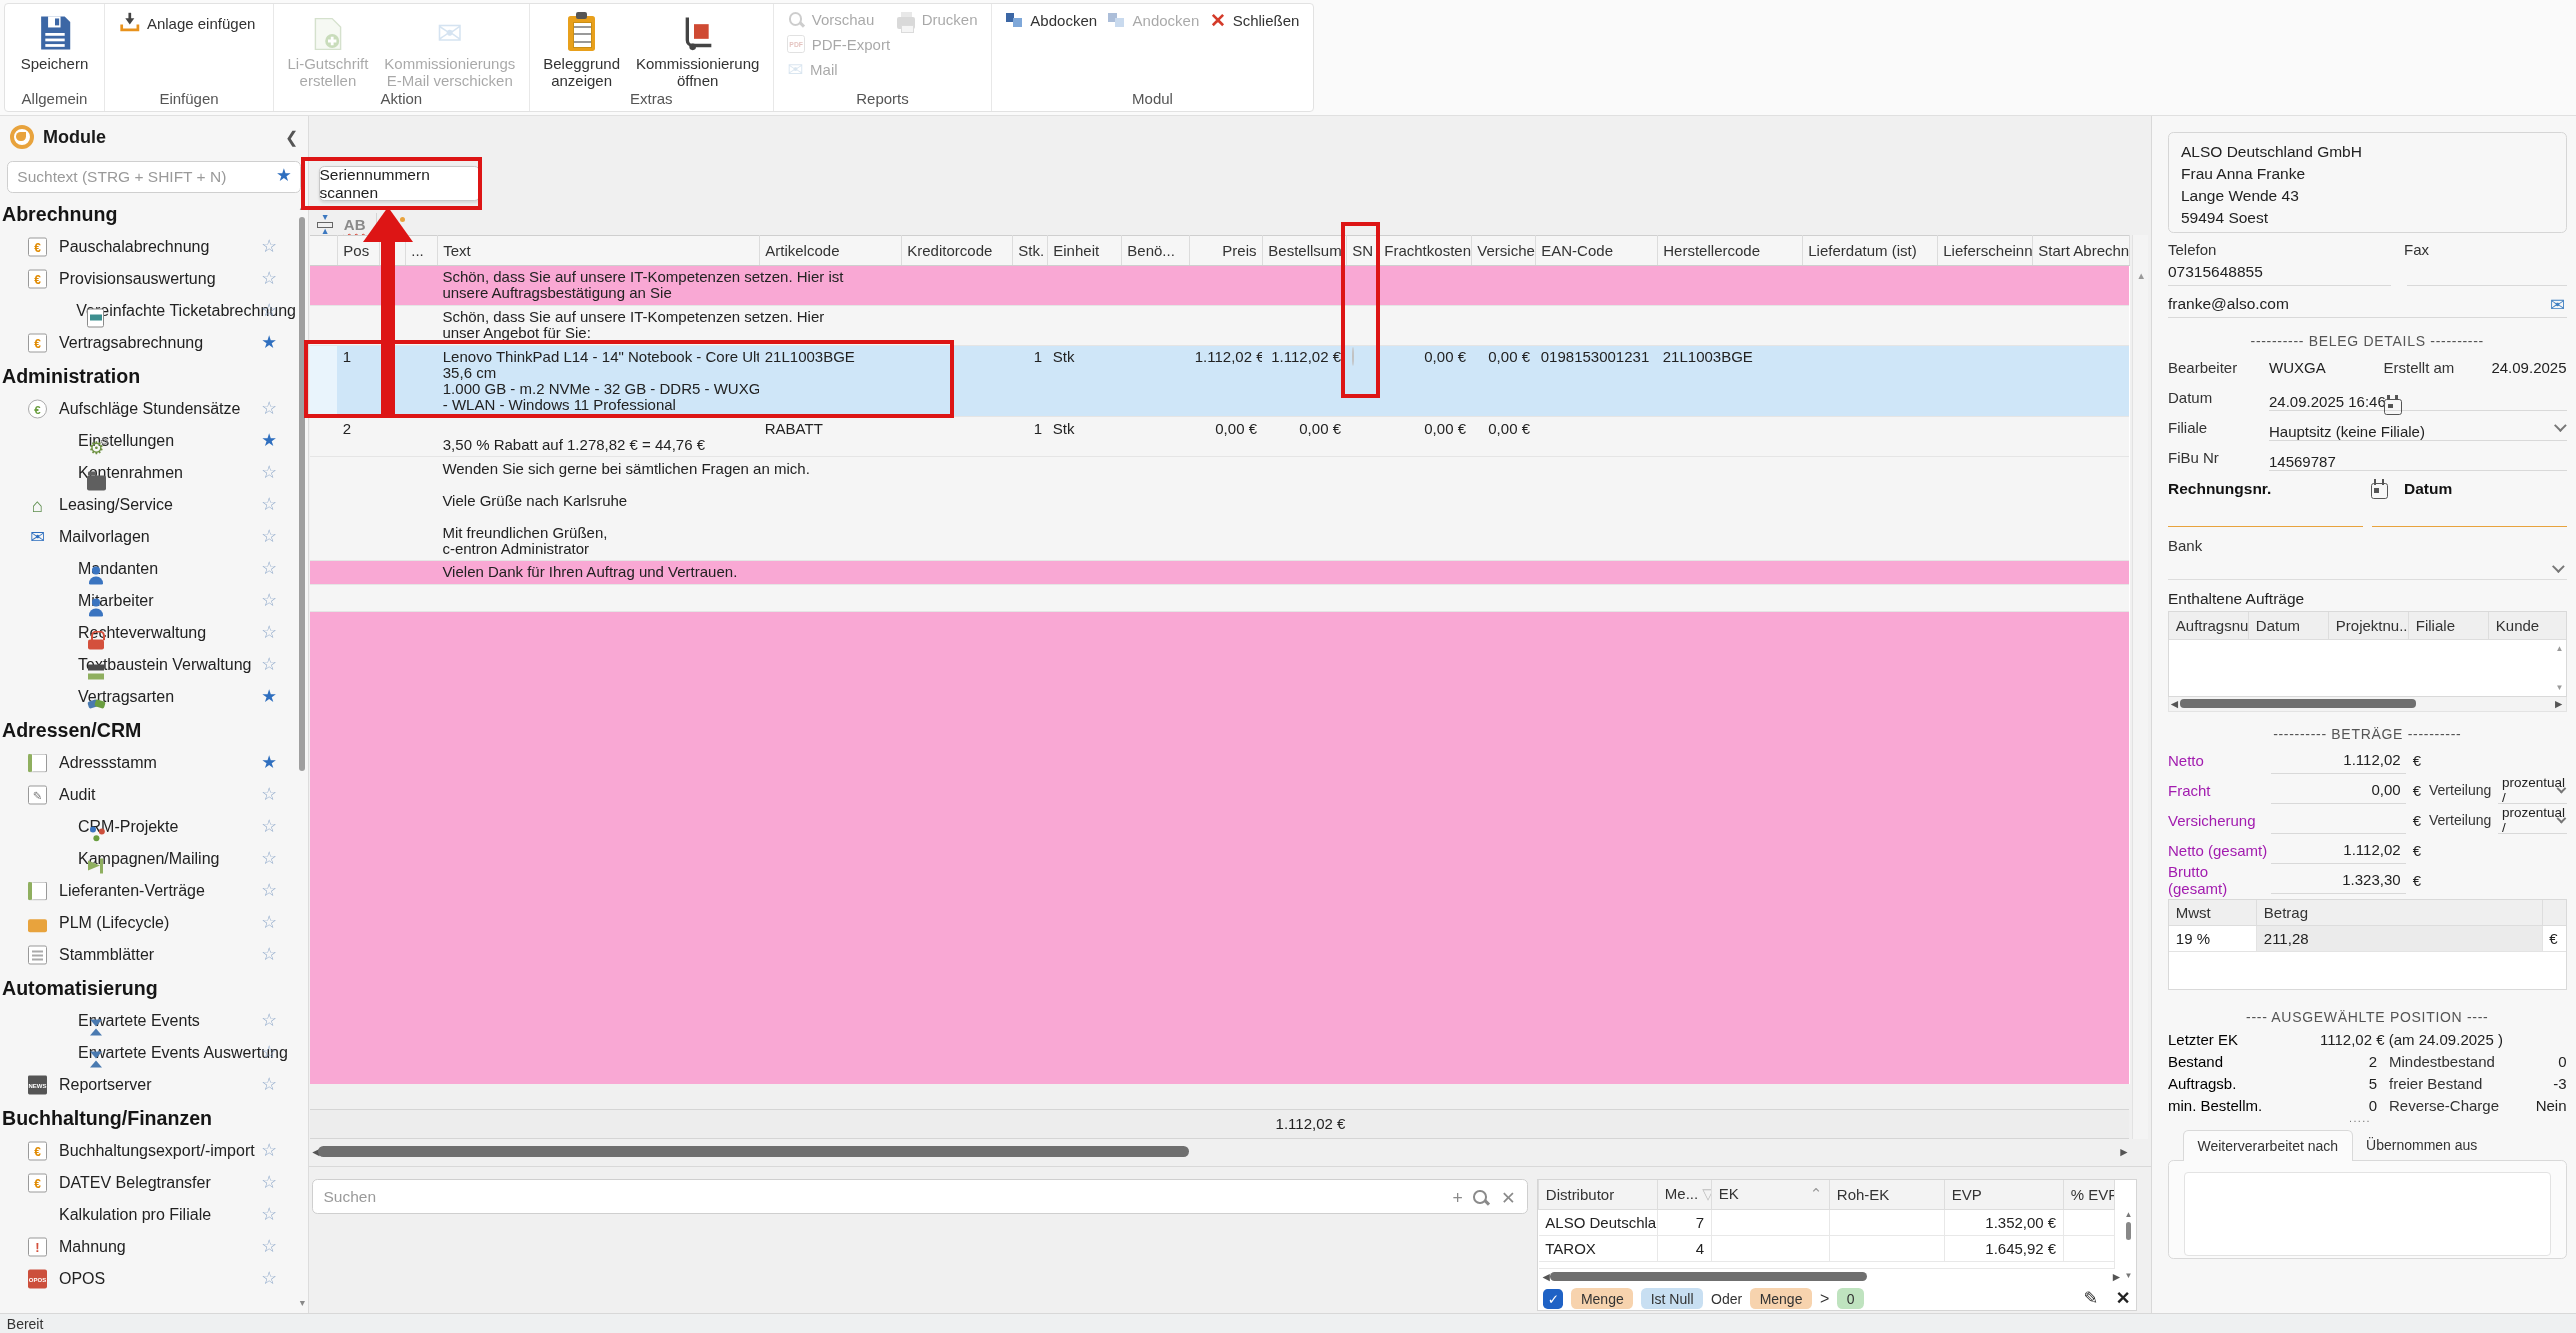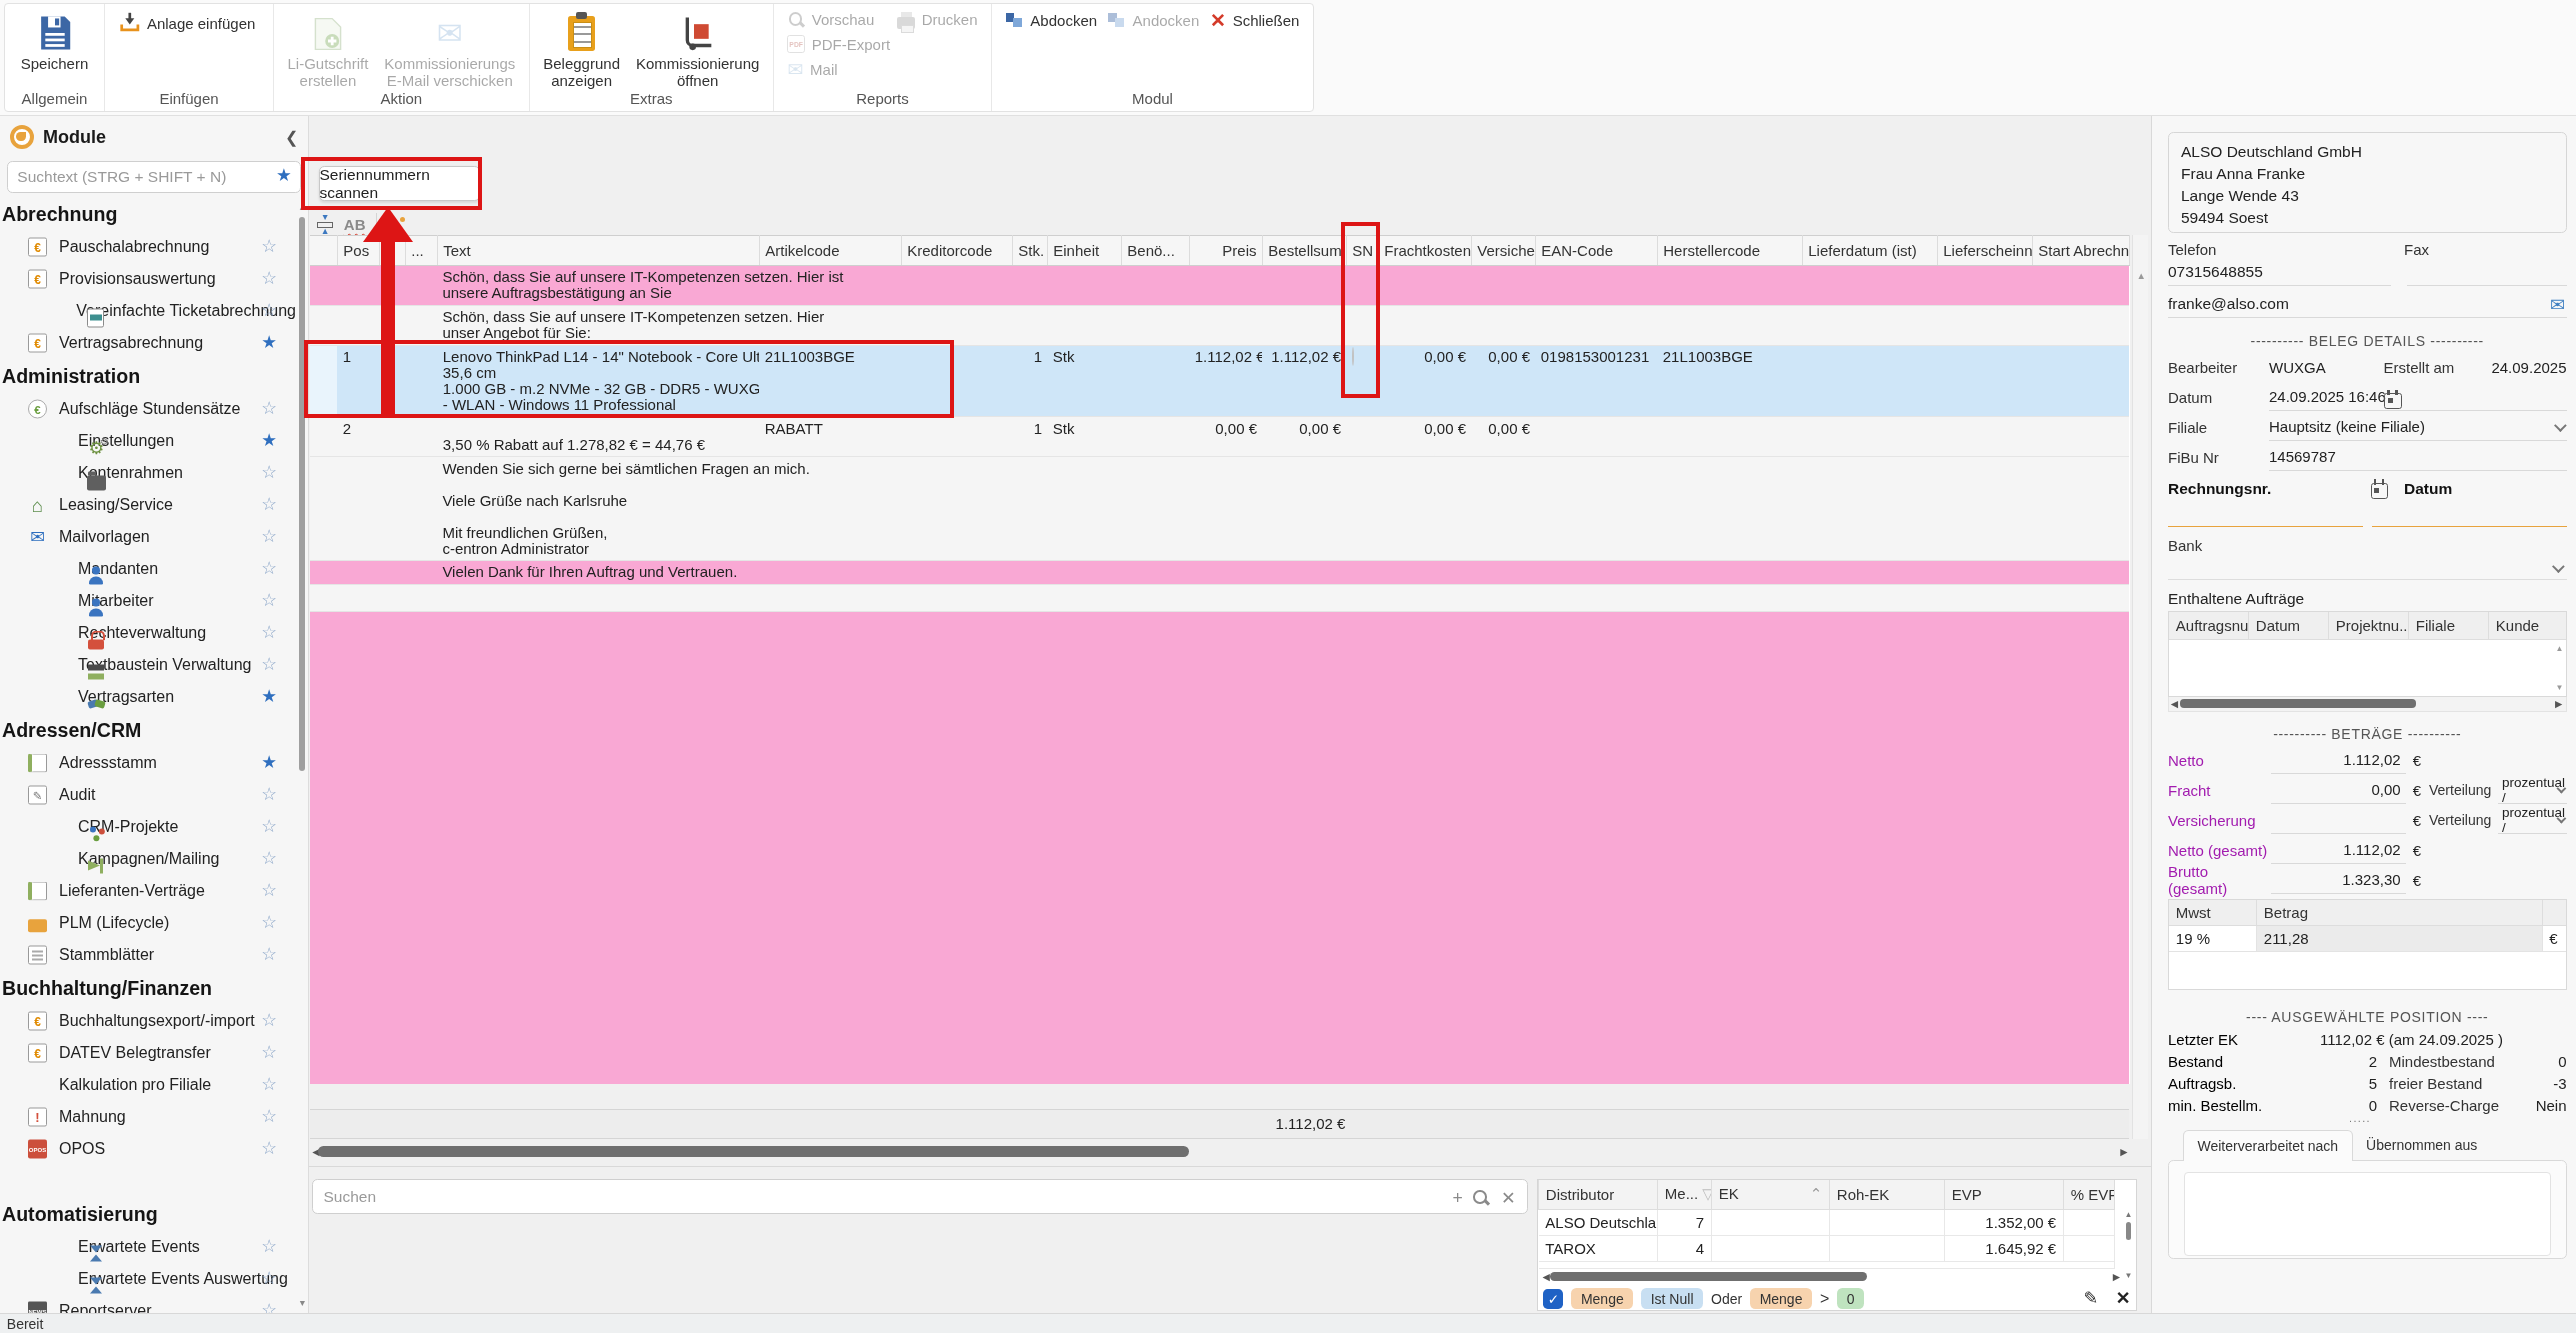--- a/index.html
+++ b/index.html
@@ -186,21 +186,21 @@
 .rp-telrow .t1{width:223px}
 .rp-telrow .t2{flex:1}
 .emailrow{margin-top:4px;position:relative}
 .emailrow .mailic{position:absolute;right:1.4px;top:4px;font-size:18px;color:#3f7fc1}
 .sec-head{margin-top:10.8px;text-align:center;font-size:14px;color:#555;letter-spacing:0.7px;height:23px;display:flex;align-items:center;justify-content:center}
 .rp-row{display:flex;align-items:center;height:30px;font-size:15px}
 .rp-row .lab{width:101px;color:#333}
 .rp-row .val{flex:1;color:#222}
 .rp-row .lab2{width:95px;color:#333}
 .rp-row .val2{width:88px;text-align:right;color:#222}
-.rp-row.underl .val{border-bottom:0.7px solid #d9d9d9;height:28px;display:flex;align-items:center;position:relative}
+.rp-row.underl .val{border-bottom:0.7px solid #d9d9d9;height:28px;display:flex;align-items:flex-end;position:relative}
 .chev{display:inline-block;width:8.8px;height:8.8px;border-right:2px solid #777;border-bottom:2px solid #777;transform:rotate(45deg)}
 .rowic{position:absolute;right:1.4px;top:4.7px}
 .cal{display:inline-block;width:17.6px;height:16px;border:1.4px solid #555;border-radius:2.7px;position:relative}
 .cal::before{content:"";position:absolute;top:-4.7px;left:2px;width:2.7px;height:5.4px;background:#555;box-shadow:8px 0 0 #555}
 .cal::after{content:"";position:absolute;left:2.7px;top:4px;width:4.7px;height:4.7px;background:#555}
 .boldlabels{display:flex;margin-top:8px;height:23px;font-size:15.5px;font-weight:700;color:#111}
 .boldlabels .b1{width:236px}
 .orangeinputs{display:flex;gap:9.5px;height:24px;position:relative}
 .oinput{border-bottom:1.4px solid var(--field_highlight,#e8a33d);flex:1;position:relative}
 .oinput .rowic{top:-20px}
@@ -506,20 +506,43 @@
 
           <div class="side-item">
             <span class="mod-icon" data-icon="doc"></span>
             <span>Stammblätter</span>
             <span class="star"></span>
           </div>
 
       </div>
 
       <div class="side-section">
+        <div class="side-section-title">Automatisierung</div>
+
+          <div class="side-item">
+            <span class="mod-icon" data-icon="hourglass"></span>
+            <span>Erwartete Events</span>
+            <span class="star"></span>
+          </div>
+
+          <div class="side-item">
+            <span class="mod-icon" data-icon="hourglass-doc"></span>
+            <span>Erwartete Events Auswertung</span>
+            <span class="star"></span>
+          </div>
+
+          <div class="side-item">
+            <span class="mod-icon" data-icon="news"></span>
+            <span>Reportserver</span>
+            <span class="star"></span>
+          </div>
+
+      </div>
+
+      <div class="side-section">
         <div class="side-section-title">Buchhaltung/Finanzen</div>
 
           <div class="side-item">
             <span class="mod-icon" data-icon="doc-euro2"></span>
             <span>Buchhaltungsexport/-import</span>
             <span class="star"></span>
           </div>
 
           <div class="side-item">
             <span class="mod-icon" data-icon="doc-euro2"></span>
@@ -542,43 +565,20 @@
           <div class="side-item">
             <span class="mod-icon" data-icon="opos"></span>
             <span>OPOS</span>
             <span class="star"></span>
           </div>
 
           <div class="side-item">
             
             
             
-          </div>
-
-      </div>
-
-      <div class="side-section">
-        <div class="side-section-title">Automatisierung</div>
-
-          <div class="side-item">
-            <span class="mod-icon" data-icon="hourglass"></span>
-            <span>Erwartete Events</span>
-            <span class="star"></span>
-          </div>
-
-          <div class="side-item">
-            <span class="mod-icon" data-icon="hourglass-doc"></span>
-            <span>Erwartete Events Auswertung</span>
-            <span class="star"></span>
-          </div>
-
-          <div class="side-item">
-            <span class="mod-icon" data-icon="news"></span>
-            <span>Reportserver</span>
-            <span class="star"></span>
           </div>
 
       </div>
 
   </div>
   <div class="side-scroll">
     <span class="sarr" style="top:0">▲</span>
     <div class="thumb"></div>
     <span class="sarr" style="bottom:0">▼</span>
   </div>

